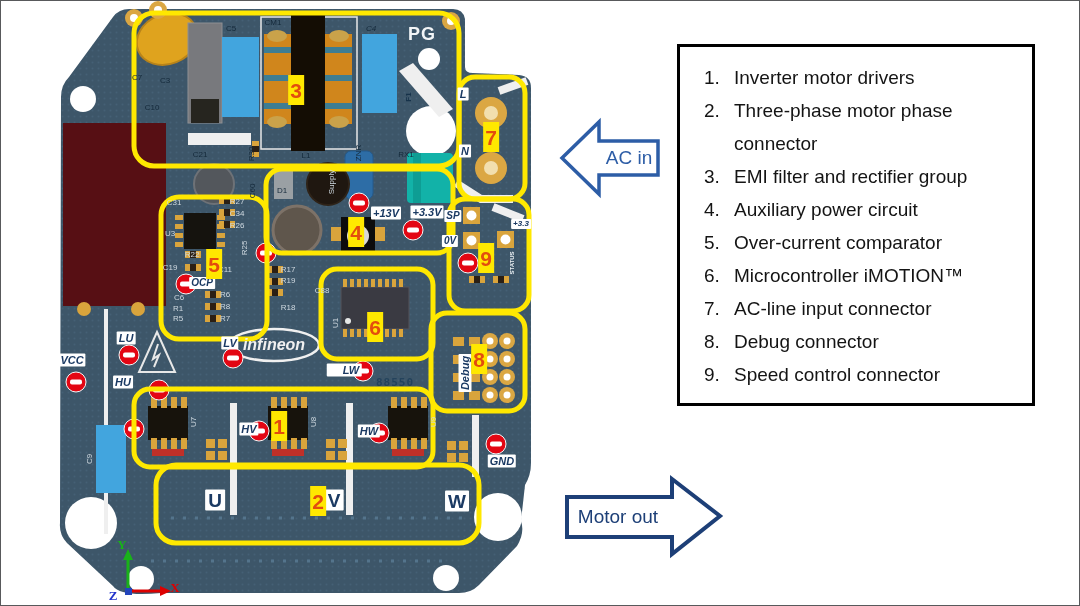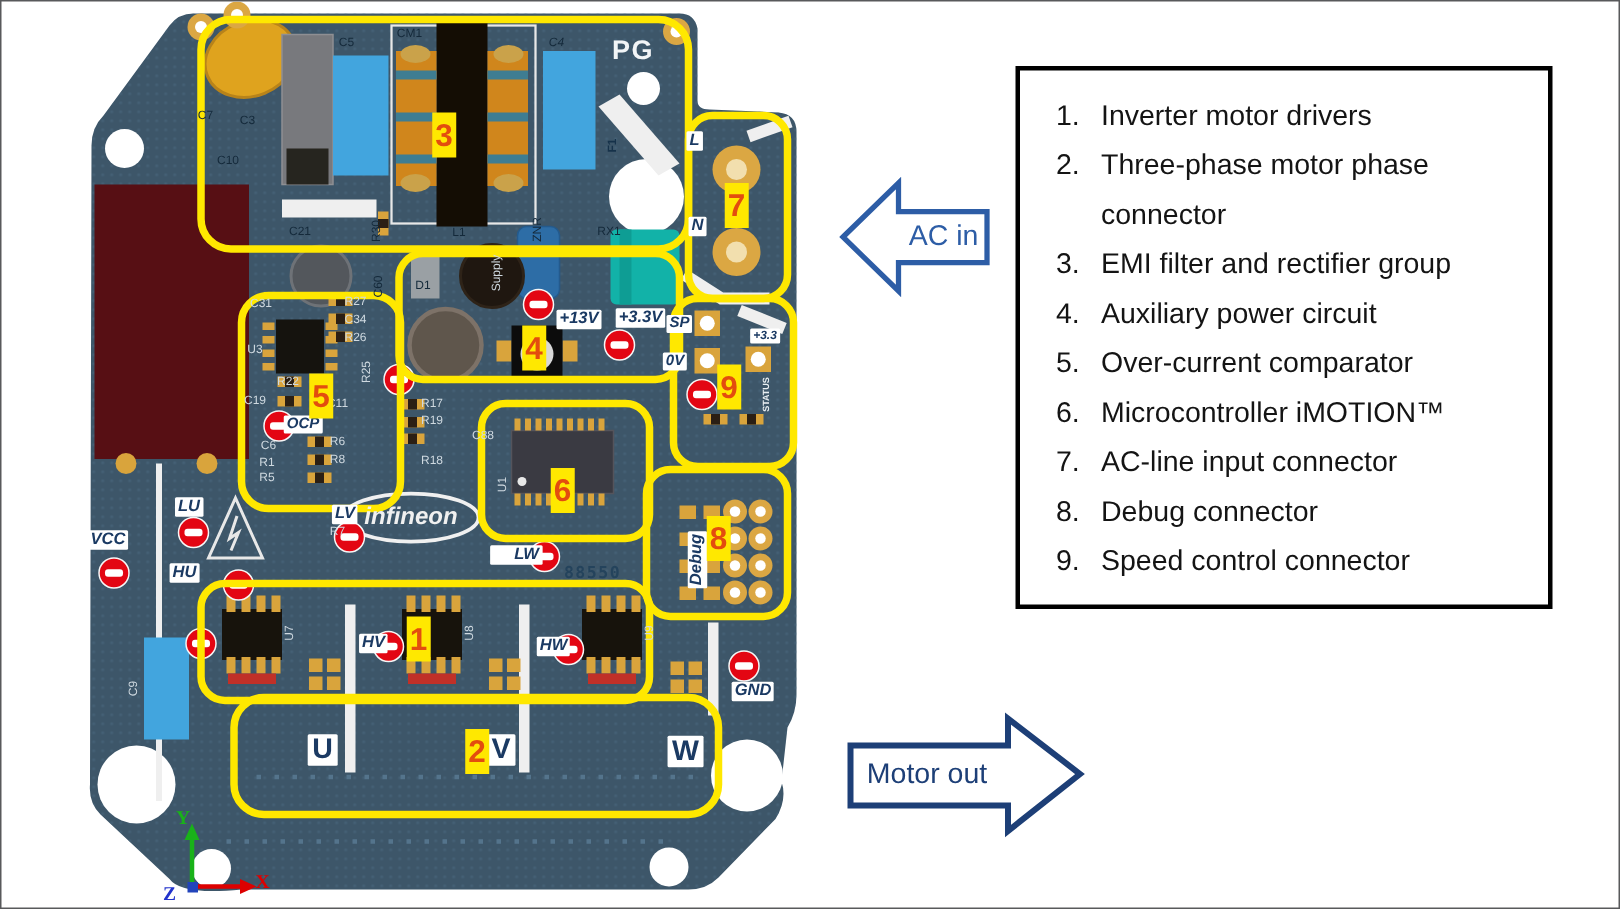--- a/index.html
+++ b/index.html
@@ -302,21 +302,21 @@
       <rect x="124" y="587" width="7" height="7" fill="#2244bb"></rect>
     </g>
   </svg>
 
   <div id="board-labels">
       <span class="lbl pg" style="left: 421px; top: 33px;">PG</span>
       <span class="lbl" style="left: 462px; top: 93px;">L</span>
       <span class="lbl" style="left: 464px; top: 150px;">N</span>
       <span class="lbl small" style="left: 452px; top: 215px;">SP</span>
       <span class="lbl small" style="left: 449px; top: 240px;">0V</span>
-      <span class="lbl tiny" style="left: 509px; top: 223px; text-align: right;">+3.3</span>
+      <span class="lbl tiny" style="left: 520px; top: 223px; text-align: right;">+3.3</span>
       <span class="lbl" style="left: 385px; top: 212px;">+13V</span>
       <span class="lbl" style="left: 426px; top: 211px;">+3.3V</span>
       <span class="lbl small" style="left: 201px; top: 282px;">OCP</span>
       <span class="lbl" style="left: 71px; top: 359px;">VCC</span>
       <span class="lbl" style="left: 125px; top: 337px;">LU</span>
       <span class="lbl" style="left: 122px; top: 381px;">HU</span>
       <span class="lbl" style="left: 229px; top: 342px;">LV</span>
       <span class="lbl" style="left: 343px; top: 369px; padding-left: 16px;">LW</span>
       <span class="lbl" style="left: 248px; top: 428px;">HV</span>
       <span class="lbl" style="left: 368px; top: 430px;">HW</span>
@@ -348,21 +348,21 @@
       <span class="ref light" style="left: 169px; top: 232px;">U3</span>
       <span class="ref light" style="left: 169px; top: 253px; padding-left: 44px;">R22</span>
       <span class="ref light" style="left: 169px; top: 266px;">C19</span>
       <span class="ref light rot" style="left: 243px; top: 247px;">R25</span>
       <span class="ref light" style="left: 224px; top: 268px;">C11</span>
       <span class="ref light" style="left: 178px; top: 296px;">C6</span>
       <span class="ref light" style="left: 177px; top: 307px;">R1</span>
       <span class="ref light" style="left: 177px; top: 317px;">R5</span>
       <span class="ref light" style="left: 224px; top: 293px;">R6</span>
       <span class="ref light" style="left: 224px; top: 305px;">R8</span>
-      <span class="ref light" style="left: 224px; top: 317px; margin-top: 36px;">R7</span>
+      <span class="ref light" style="left: 224px; top: 317px;">R7</span>
       <span class="ref light" style="left: 287px; top: 268px;">R17</span>
       <span class="ref light" style="left: 287px; top: 279px;">R19</span>
       <span class="ref light" style="left: 287px; top: 290px; margin-top: 16px;">R18</span>
       <span class="ref light" style="left: 321px; top: 289px;">C88</span>
       <span class="ref light rot" style="left: 334px; top: 322px;">U1</span>
       <span class="ref light rot" style="left: 192px; top: 421px;">U7</span>
       <span class="ref light rot" style="left: 312px; top: 421px;">U8</span>
       <span class="ref light rot" style="left: 432px; top: 421px;">U9</span>
       <span class="ref light rot" style="left: 88px; top: 458px;">C9</span>
       <span class="ref seg" style="left: 394px; top: 369px; margin-top: 12px;">88550</span>

